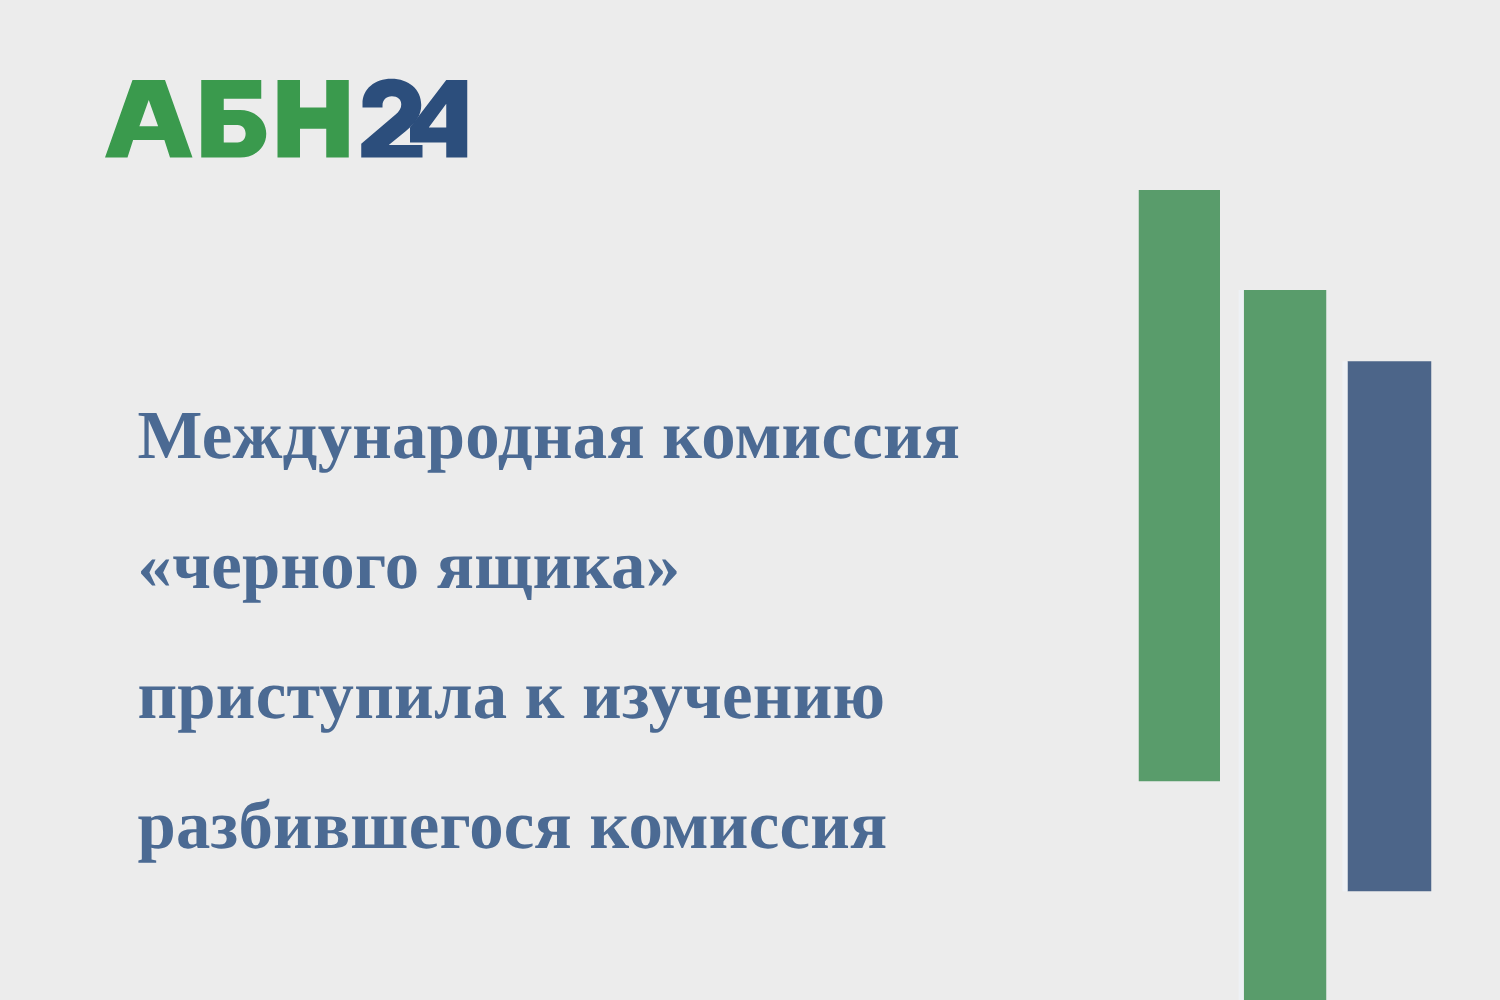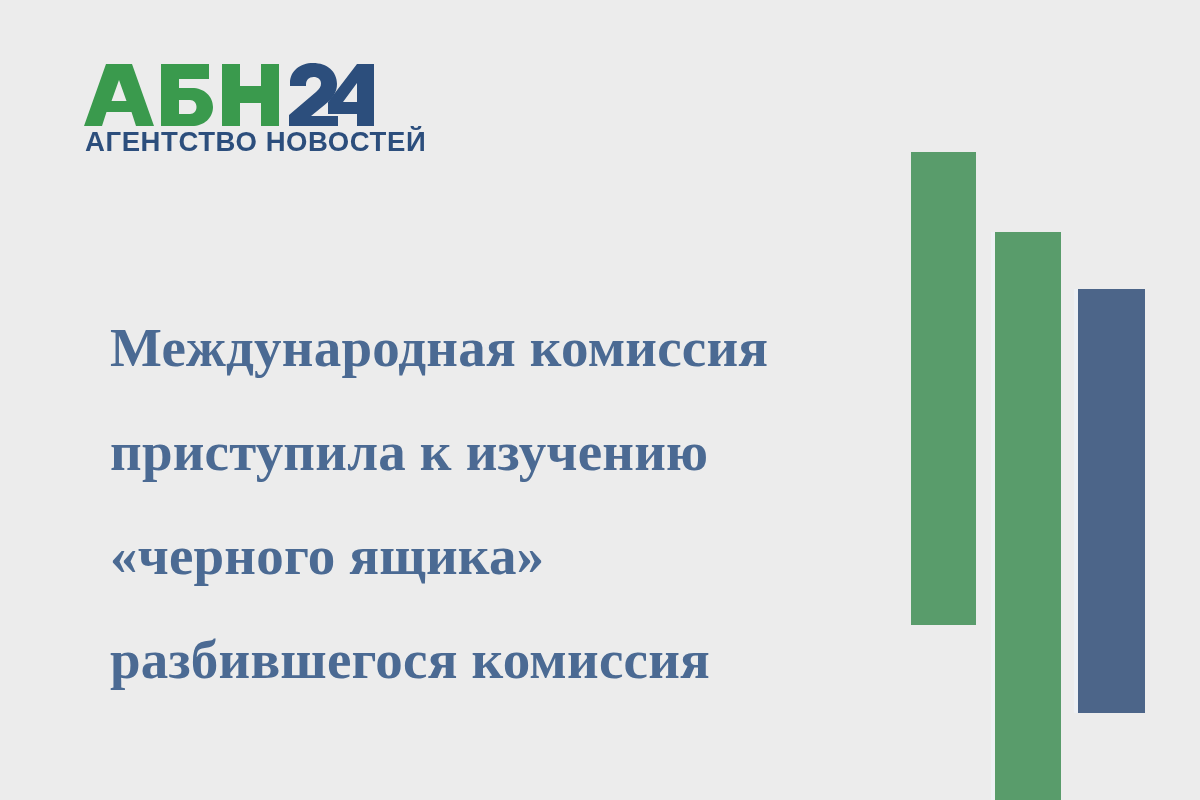--- a/index.html
+++ b/index.html
@@ -130,23 +130,22 @@
       <path d="M206 21 C206 9 216 1 229 1 C243 1 253 9.5 253 22
                C253 30 249 36 240.5 43 L227 54 L254 54 L254 64 L205 64 L205 53
                L232 30 C235.5 27 237 24.5 237 21.5 C237 17.5 234 15 229.5 15
                C225 15 222 18 222 22.5 L222 24 L206 24 Z" fill="#2c4e7c"></path>
 
       <path d="M281 2 L290 2 L290 64 L273 64 L273 52 L244 52 L244 40
                L273 2 L281 2 Z
                M273 21 L259 40 L273 40 Z" fill="#2c4e7c"></path>
     </svg>
 
-    <div id="logo-tagline" style="color: rgb(44, 78, 124);">АГЕНТСТВО НОВОСТЕЙ</div>
   </div>
 
   <div id="headline" style="color: rgb(75, 106, 147); margin-left: 44px;">
     <span class="hl-line">Международная комиссия</span>
+    <span class="hl-line">«черного ящика»</span>
     <span class="hl-line">приступила к изучению</span>
-    <span class="hl-line">«черного ящика»</span>
     <span class="hl-line">разбившегося комиссия</span>
   </div>
 
 </div>
 
 </body></html>

